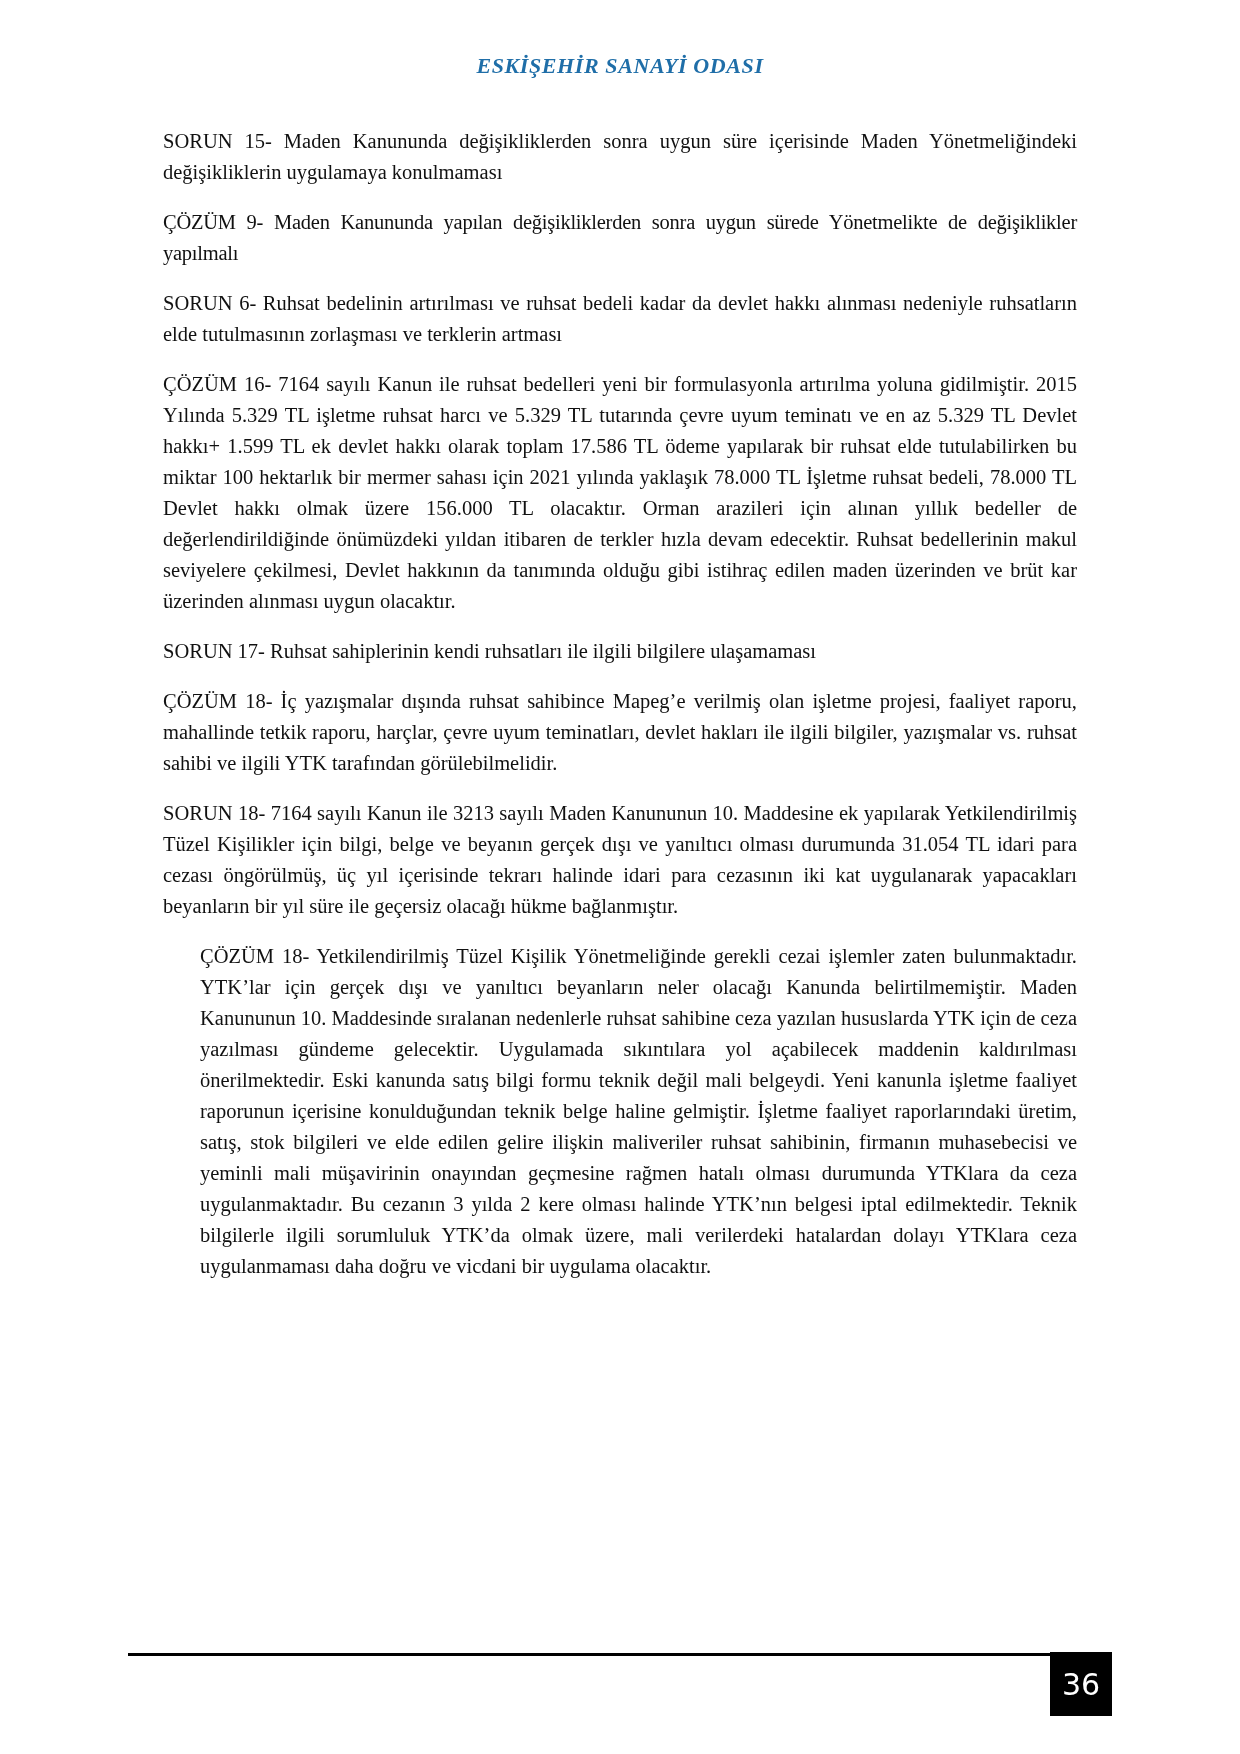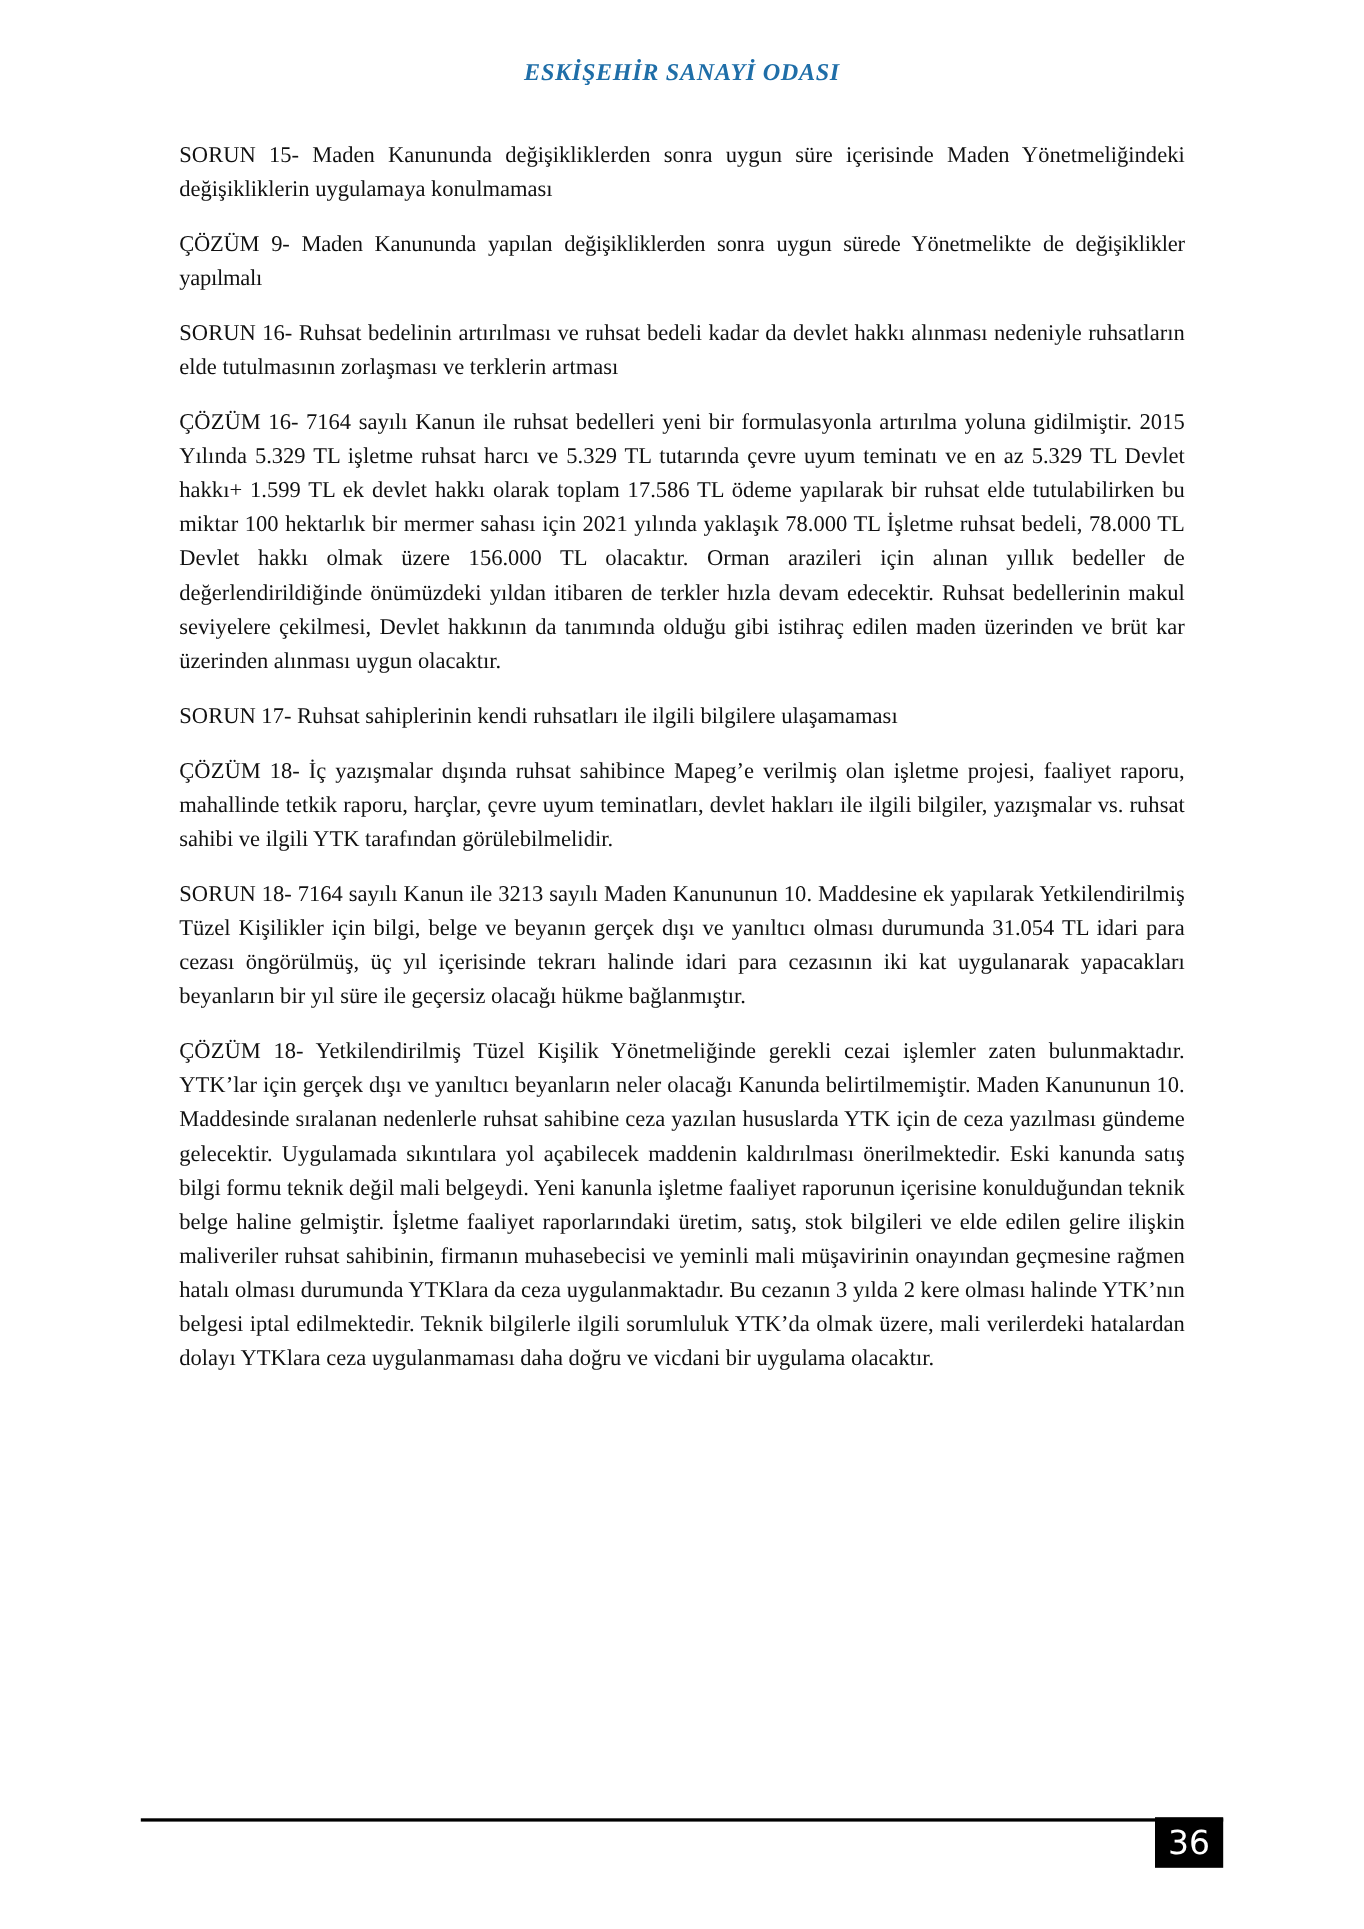--- a/index.html
+++ b/index.html
@@ -60,20 +60,21 @@
     font-size: 20.5px;
     line-height: 31px;
     color: #111111;
   }
   p.para.condensed {
     font-stretch: condensed;
     letter-spacing: -0.25px;
   }
   p.para:last-child {
     margin-bottom: 0;
+    margin-left: 37px;
   }
 
   
   .footer {
     position: absolute;
     left: 128px;
     right: 128px;
     bottom: 42px;
   }
   .footer-rule {
@@ -103,36 +104,36 @@
     background: #000000;
     color: #ffffff;
     width: 62px;
     display: flex;
     align-items: center;
     justify-content: center;
     font-family: "DejaVu Sans", "Liberation Sans", sans-serif;
     font-size: 30px;
     font-weight: 400;
     margin-top: -4px;
-    height: 46px;
+    height: 64px;
   }
 </style>
 </head>
 <body>
 
 <div class="page">
 
   <div class="header">
     <div class="header-title">ESKİŞEHİR SANAYİ ODASI</div>
   </div>
 
   <div class="content">
     <p class="para">SORUN 15- Maden Kanununda değişikliklerden sonra uygun süre içerisinde Maden Yönetmeliğindeki değişikliklerin uygulamaya konulmaması</p>
     <p class="para condensed">ÇÖZÜM 9- Maden Kanununda yapılan değişikliklerden sonra uygun sürede Yönetmelikte de değişiklikler yapılmalı</p>
-    <p class="para">SORUN 16- Ruhsat bedelinin artırılması ve ruhsat bedeli kadar da devlet hakkı alınması nedeniyle ruhsatların elde tutulmasının zorlaşması ve terklerin artması</p>
+    <p class="para">SORUN 6- Ruhsat bedelinin artırılması ve ruhsat bedeli kadar da devlet hakkı alınması nedeniyle ruhsatların elde tutulmasının zorlaşması ve terklerin artması</p>
     <p class="para">ÇÖZÜM 16- 7164 sayılı Kanun ile ruhsat bedelleri yeni bir formulasyonla artırılma yoluna gidilmiştir. 2015 Yılında 5.329 TL işletme ruhsat harcı ve 5.329 TL tutarında çevre uyum teminatı ve  en az 5.329 TL Devlet hakkı+ 1.599 TL ek devlet hakkı olarak toplam 17.586 TL ödeme yapılarak bir ruhsat elde tutulabilirken bu miktar 100 hektarlık bir mermer sahası için 2021 yılında yaklaşık 78.000 TL İşletme ruhsat bedeli, 78.000 TL Devlet hakkı olmak üzere 156.000 TL olacaktır. Orman arazileri için alınan yıllık bedeller de değerlendirildiğinde önümüzdeki yıldan itibaren de terkler hızla devam edecektir. Ruhsat bedellerinin makul seviyelere çekilmesi, Devlet hakkının da tanımında olduğu gibi istihraç edilen maden üzerinden ve brüt kar üzerinden alınması uygun olacaktır.</p>
     <p class="para">SORUN 17- Ruhsat sahiplerinin kendi ruhsatları ile ilgili bilgilere ulaşamaması</p>
     <p class="para">ÇÖZÜM 18- İç yazışmalar dışında ruhsat sahibince Mapeg’e verilmiş olan işletme projesi, faaliyet raporu, mahallinde tetkik raporu, harçlar, çevre uyum teminatları, devlet hakları ile ilgili bilgiler, yazışmalar vs. ruhsat sahibi ve ilgili YTK tarafından görülebilmelidir.</p>
     <p class="para">SORUN 18- 7164 sayılı Kanun ile 3213 sayılı Maden Kanununun 10. Maddesine ek yapılarak Yetkilendirilmiş Tüzel Kişilikler için bilgi, belge ve beyanın gerçek dışı ve yanıltıcı olması durumunda 31.054 TL idari para cezası öngörülmüş, üç yıl içerisinde tekrarı halinde idari para cezasının iki kat uygulanarak yapacakları beyanların bir yıl süre ile geçersiz olacağı hükme bağlanmıştır.</p>
     <p class="para">ÇÖZÜM 18- Yetkilendirilmiş Tüzel Kişilik Yönetmeliğinde gerekli cezai işlemler zaten bulunmaktadır. YTK’lar için gerçek dışı ve yanıltıcı beyanların neler olacağı Kanunda belirtilmemiştir. Maden Kanununun 10. Maddesinde sıralanan nedenlerle ruhsat sahibine ceza yazılan hususlarda YTK için de ceza yazılması gündeme gelecektir. Uygulamada sıkıntılara yol açabilecek maddenin kaldırılması önerilmektedir. Eski kanunda satış bilgi formu teknik değil mali belgeydi. Yeni kanunla işletme faaliyet raporunun içerisine konulduğundan teknik belge haline gelmiştir. İşletme faaliyet raporlarındaki üretim, satış, stok bilgileri ve elde edilen gelire ilişkin maliveriler ruhsat sahibinin, firmanın muhasebecisi ve yeminli mali müşavirinin onayından geçmesine rağmen hatalı olması durumunda YTKlara da ceza uygulanmaktadır. Bu cezanın 3 yılda 2 kere olması halinde YTK’nın belgesi iptal edilmektedir. Teknik bilgilerle ilgili sorumluluk YTK’da olmak üzere, mali verilerdeki hatalardan dolayı YTKlara ceza uygulanmaması daha doğru ve vicdani bir uygulama olacaktır.</p>
   </div>
 
   <div class="footer">
     <div class="footer-rule"></div>
     <div class="footer-row">

